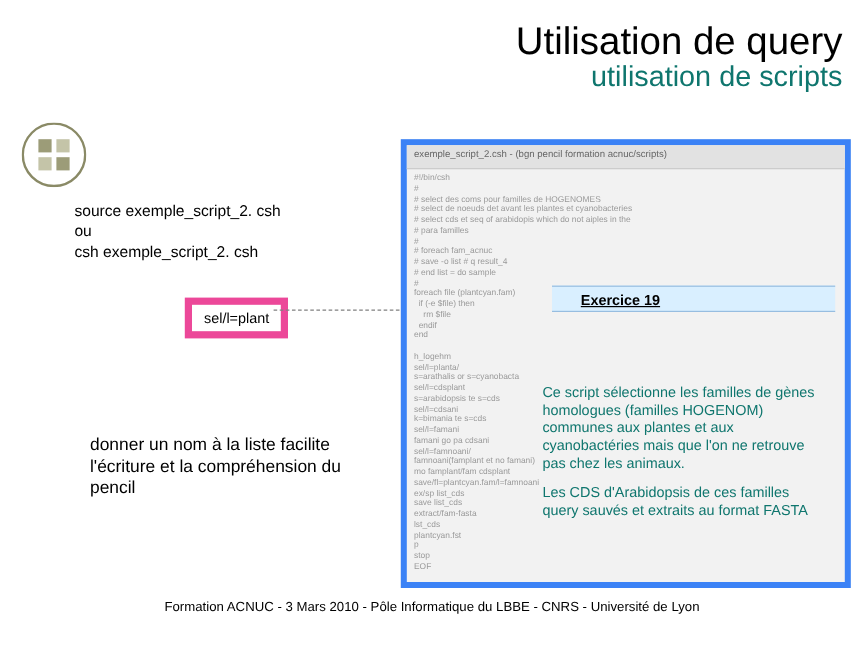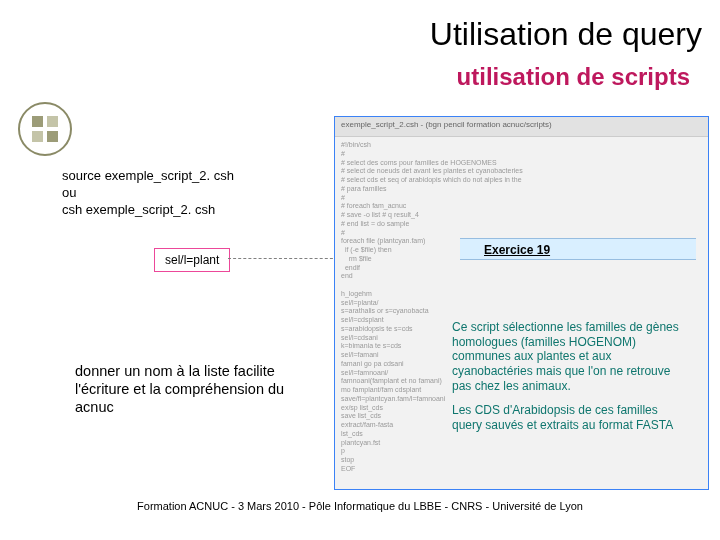--- a/index.html
+++ b/index.html
@@ -21,43 +21,43 @@
   .title-main {
     font-size: 32px;
     font-weight: 400;
     color: #000;
     margin: 0;
     line-height: 1.05;
     text-align: right;
   }
   .title-sub {
     font-size: 24px;
-    font-weight: 700;
-    color: #be185d;
-    margin: 12px;
+    font-weight: 400;
+    color: #0f766e;
+    margin: 0;
     line-height: 1.1;
   }
   .logo {
     position: absolute;
     left: 18px;
     top: 102px;
   }
   .command-block {
     position: absolute;
     left: 62px;
     top: 168px;
     font-size: 13px;
     line-height: 1.3;
     color: #000;
   }
   .sel-box {
     position: absolute;
     left: 154px;
     top: 248px;
-    border: 1px solid #ec4899;
+    border: 6px solid #ec4899;
     padding: 4px 10px 4px 10px;
     font-size: 12px;
     color: #000;
     background: #fff;
   }
   .sel-line {
     position: absolute;
     left: 228px;
     top: 258px;
     width: 110px;
@@ -73,21 +73,21 @@
     line-height: 1.25;
     color: #000;
   }
   .screenshot-placeholder {
     position: absolute;
     left: 334px;
     top: 116px;
     width: 375px;
     height: 374px;
     background: #f2f2f2;
-    border: 1px solid #3b82f6;
+    border: 5px solid #3b82f6;
     box-sizing: border-box;
   }
   .scrtop {
     height: 20px;
     background: #e2e2e2;
     border-bottom: 1px solid #ccc;
     padding: 3px 6px;
     font-size: 8px;
     color: #666;
     box-sizing: border-box;
@@ -158,21 +158,21 @@
   <div>source exemple_script_2. csh</div>
   <div>ou</div>
   <div>csh exemple_script_2. csh</div>
 </div>
 
 <div class="sel-box">
   <span>sel/l=plant</span>
 </div>
 <div class="sel-line"></div>
 
-<div class="note-block">donner un nom à la liste facilite l'écriture et la compréhension du acnuc</div>
+<div class="note-block">donner un nom à la liste facilite l'écriture et la compréhension du pencil</div>
 
 <div class="screenshot-placeholder">
   <div class="scrtop">exemple_script_2.csh - (bgn pencil formation acnuc/scripts)</div>
   <div class="scrbody">
     #!/bin/csh<br>#<br># select des coms pour familles de HOGENOMES<br># select de noeuds det avant les plantes et cyanobacteries<br># select cds et seq of arabidopis which do not aiples in the<br># para familles<br>#<br># foreach fam_acnuc<br># save -o list # q result_4<br># end list = do sample<br>#<br>foreach file (plantcyan.fam)<br>&nbsp;&nbsp;if (-e $file) then<br>&nbsp;&nbsp;&nbsp;&nbsp;rm $file<br>&nbsp;&nbsp;endif<br>end<br><br>h_logehm<br>sel/l=planta/<br>s=arathalis or s=cyanobacta<br>sel/l=cdsplant<br>s=arabidopsis te s=cds<br>sel/l=cdsani<br>k=bimania te s=cds<br>sel/l=famani<br>famani go pa cdsani<br>sel/l=famnoani/<br>famnoani(famplant et no famani)<br>mo famplant/fam cdsplant<br>save/fl=plantcyan.fam/l=famnoani<br>ex/sp list_cds<br>save list_cds<br>extract/fam-fasta<br>lst_cds<br>plantcyan.fst<br>p<br>stop<br>EOF
   </div>
 </div>
 
 <div class="exercice">
   <span>Exercice 19</span>

